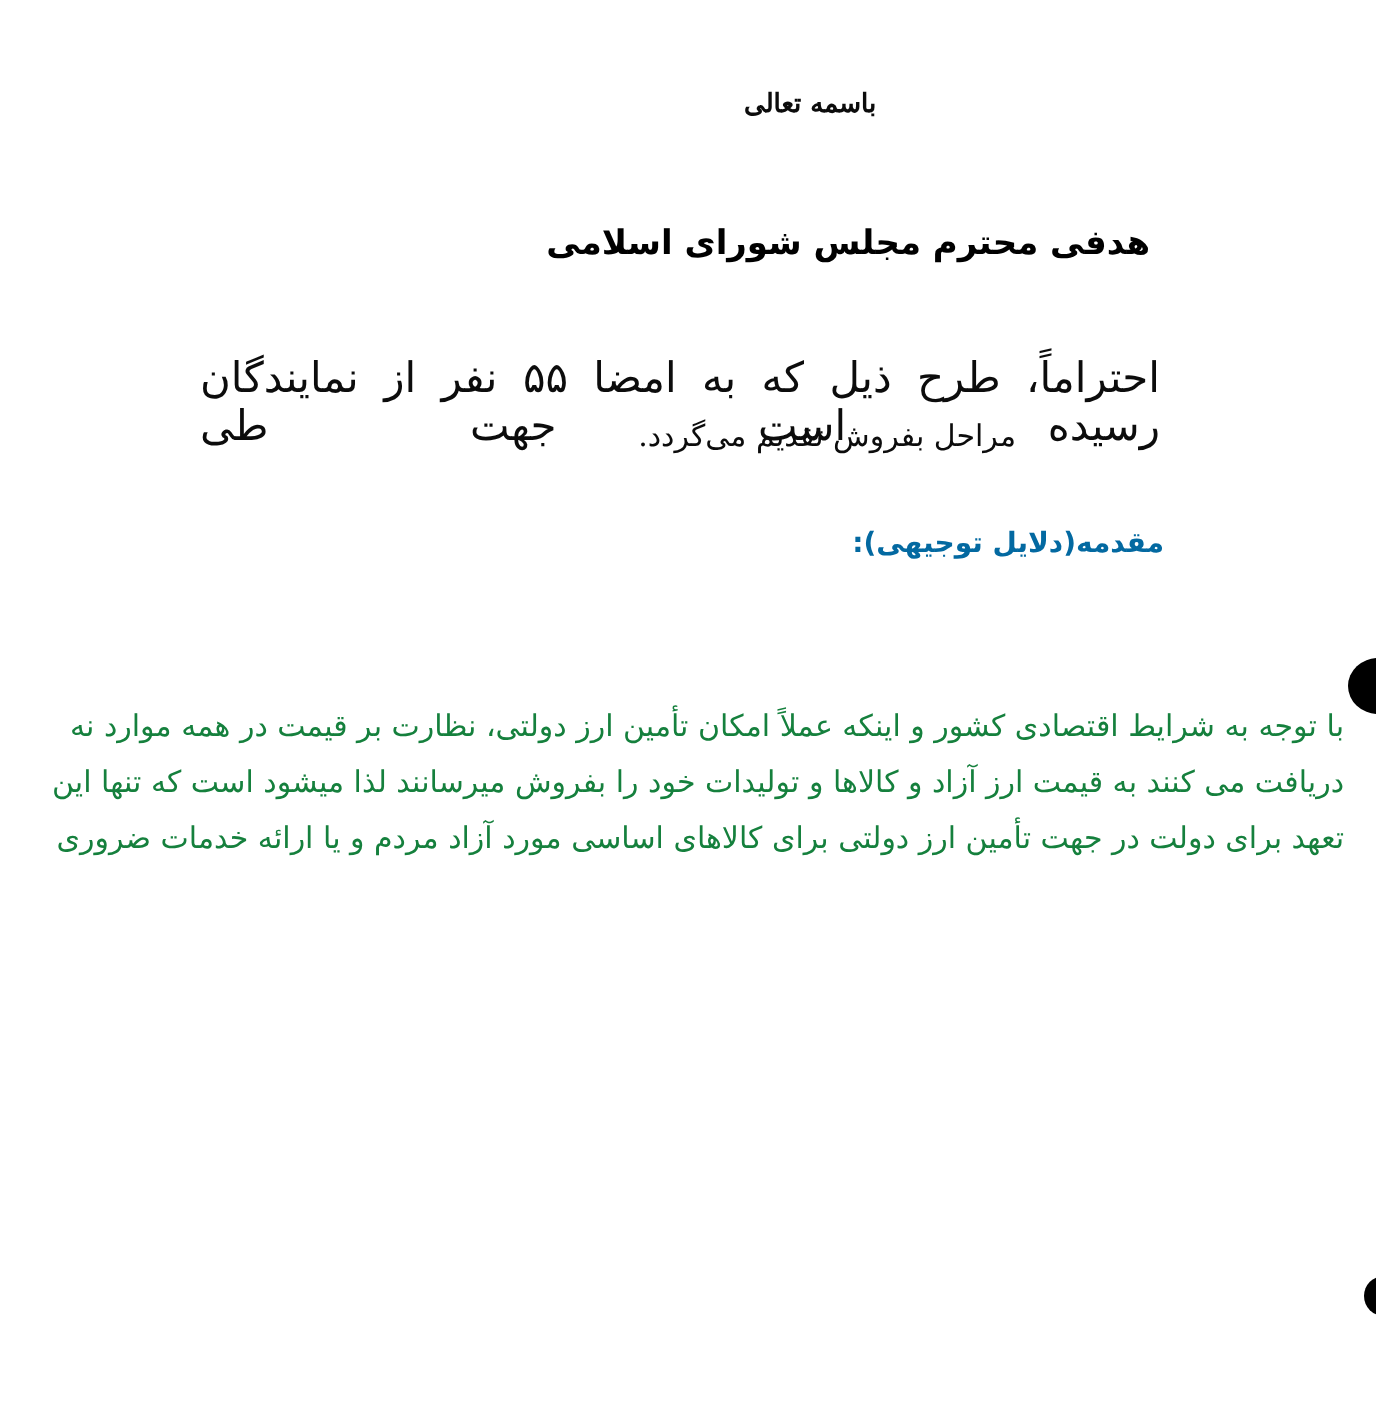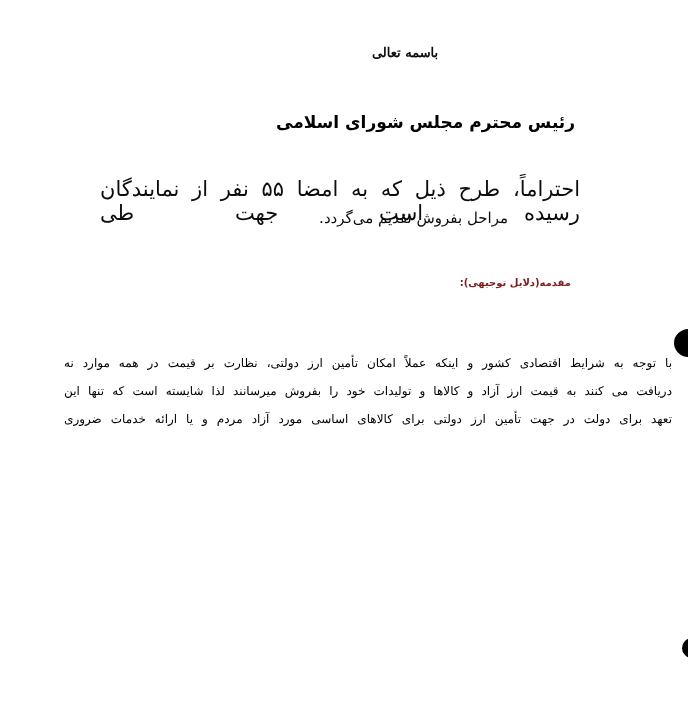--- a/index.html
+++ b/index.html
@@ -54,37 +54,37 @@
     top: 206px;
     right: 180px;
     font-size: 15px;
     line-height: 24px;
   }
   .section-heading {
     top: 261px;
     right: 106px;
     font-family: "DejaVu Sans", sans-serif;
     font-weight: 700;
-    font-size: 10px;
+    font-size: 14px;
     line-height: 22px;
-    color: #7f1d1d;
-    margin: 11px;
+    color: #0369a1;
+    margin: 0;
   }
   .body-paragraph {
     position: absolute;
     top: 349px;
     left: 64px;
     width: 608px;
   }
   .body-line {
     position: relative;
     direction: rtl;
     unicode-bidi: embed;
-    color: #000000;
-    font-size: 12px;
+    color: #15803d;
+    font-size: 15px;
     height: 28px;
     line-height: 28px;
     text-align: justify;
     text-align-last: justify;
     white-space: nowrap;
   }
   .punch-mark {
     position: absolute;
     background: #000000;
     border-radius: 50%;
@@ -102,31 +102,31 @@
     top: 638px;
   }
 </style>
 </head>
 <body>
 
 <div class="page">
 
   <div class="txt basmala">باسمه تعالی</div>
 
-  <h1 class="txt doc-title">رئیس محترم مجلس شورای اسلامی</h1>
+  <h1 class="txt doc-title">هدفی محترم مجلس شورای اسلامی</h1>
 
   <div class="txt intro-line-1">احتراماً، طرح ذیل که به امضا ۵۵ نفر از نمایندگان رسیده است جهت طی</div>
 
   <div class="txt intro-line-2">مراحل بفروش تقدیم می‌گردد.</div>
 
   <h2 class="txt section-heading">مقدمه(دلایل توجیهی):</h2>
 
   <div class="body-paragraph">
     <div class="body-line">با توجه به شرایط اقتصادی کشور و اینکه عملاً امکان تأمین ارز دولتی، نظارت بر قیمت در همه موارد نه</div>
-    <div class="body-line">دریافت می کنند به قیمت ارز آزاد و کالاها و تولیدات خود را بفروش میرسانند لذا شایسته است که تنها این</div>
+    <div class="body-line">دریافت می کنند به قیمت ارز آزاد و کالاها و تولیدات خود را بفروش میرسانند لذا میشود است که تنها این</div>
     <div class="body-line">تعهد برای دولت در جهت تأمین ارز دولتی برای کالاهای اساسی مورد آزاد مردم و یا ارائه خدمات ضروری</div>
   </div>
 
   <div class="punch-mark punch-mark-top"></div>
 
   <div class="punch-mark punch-mark-bottom"></div>
 
 </div>
 
 </body></html>

